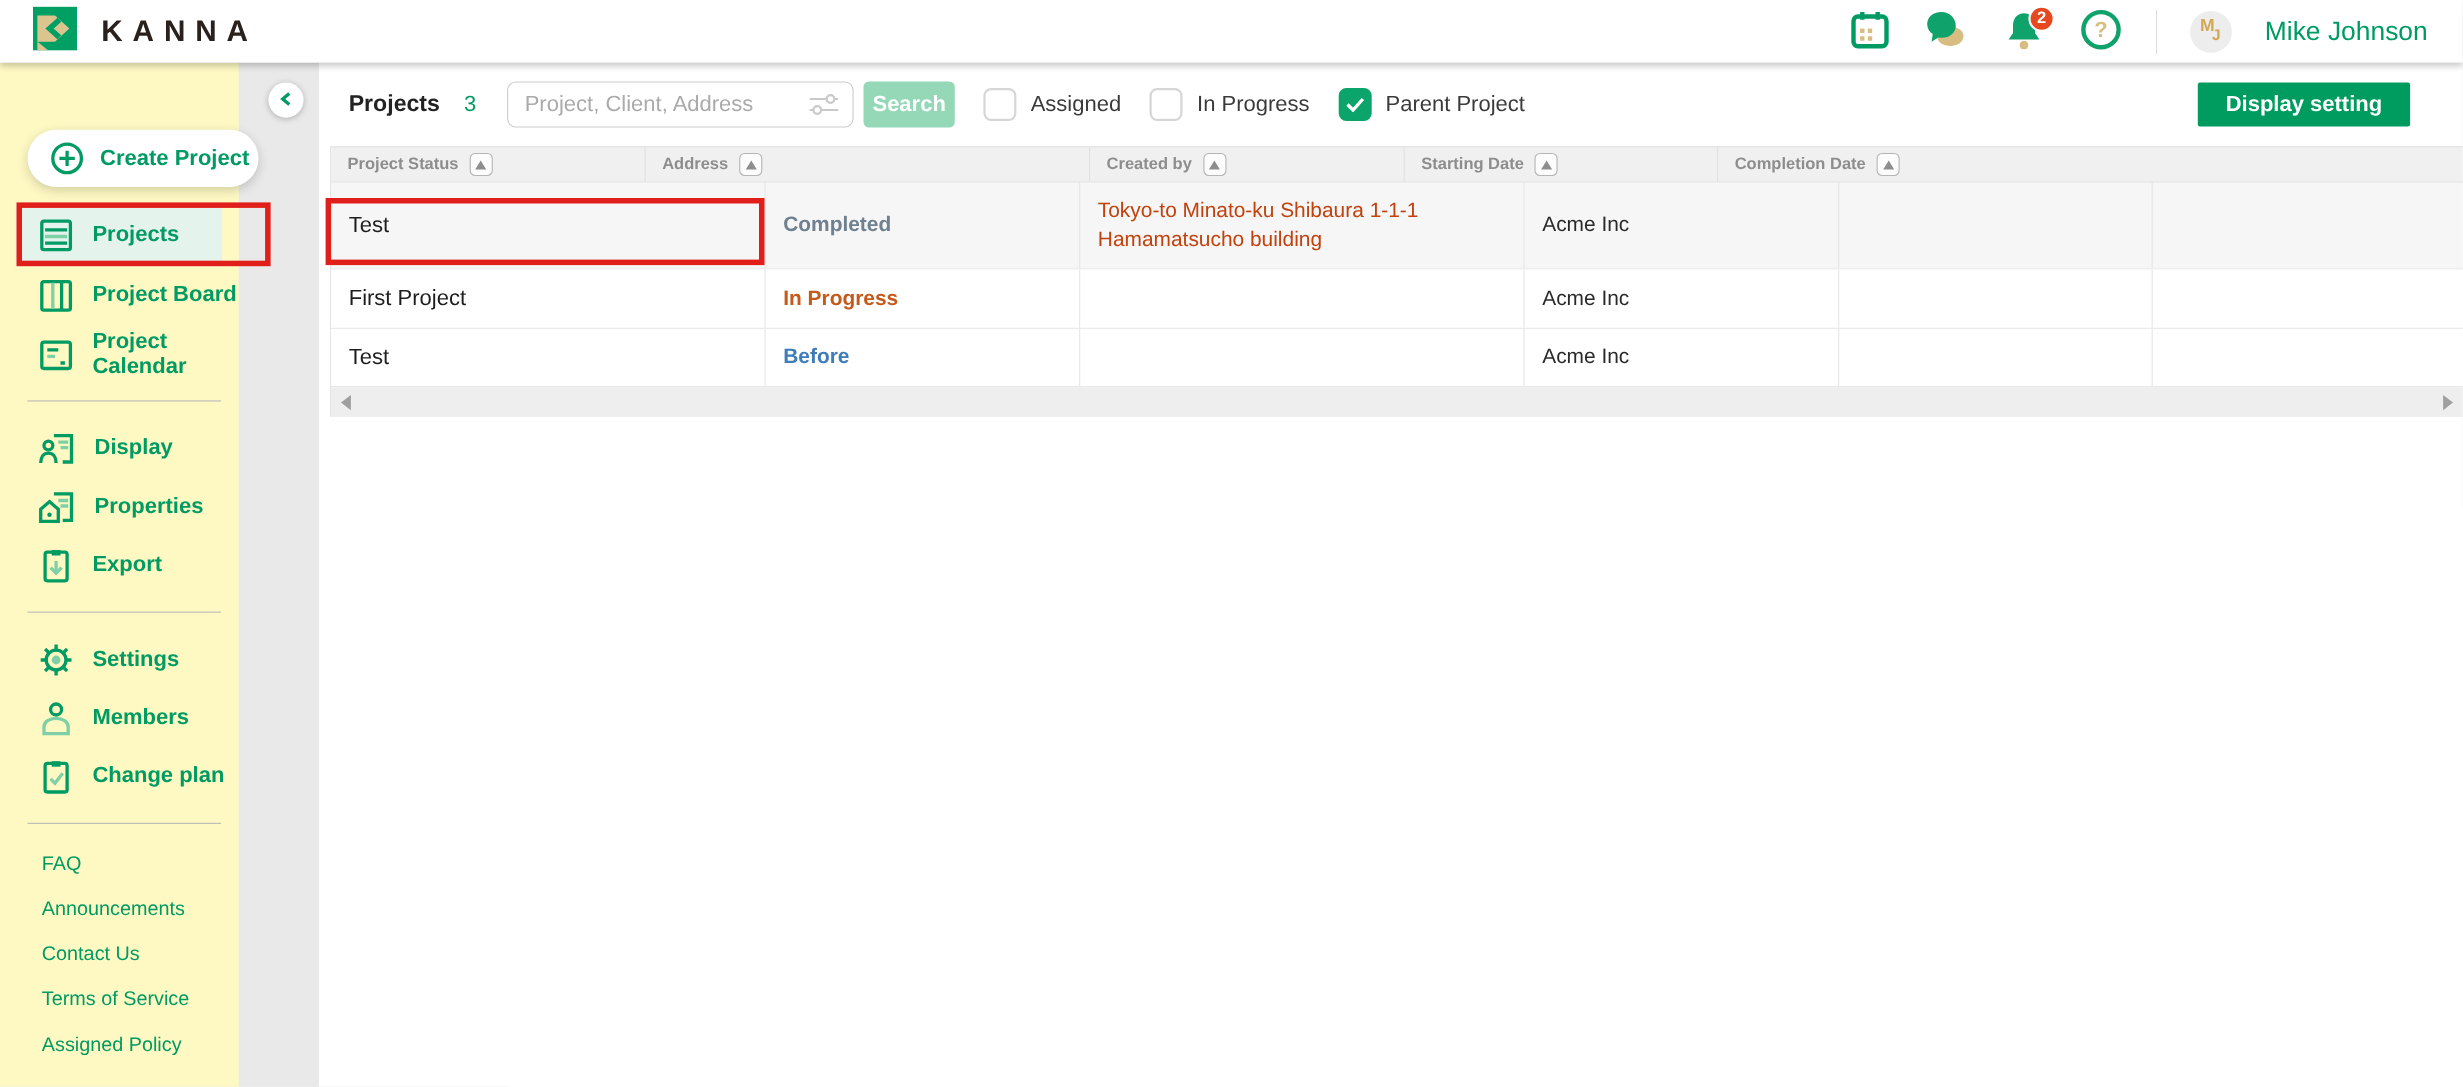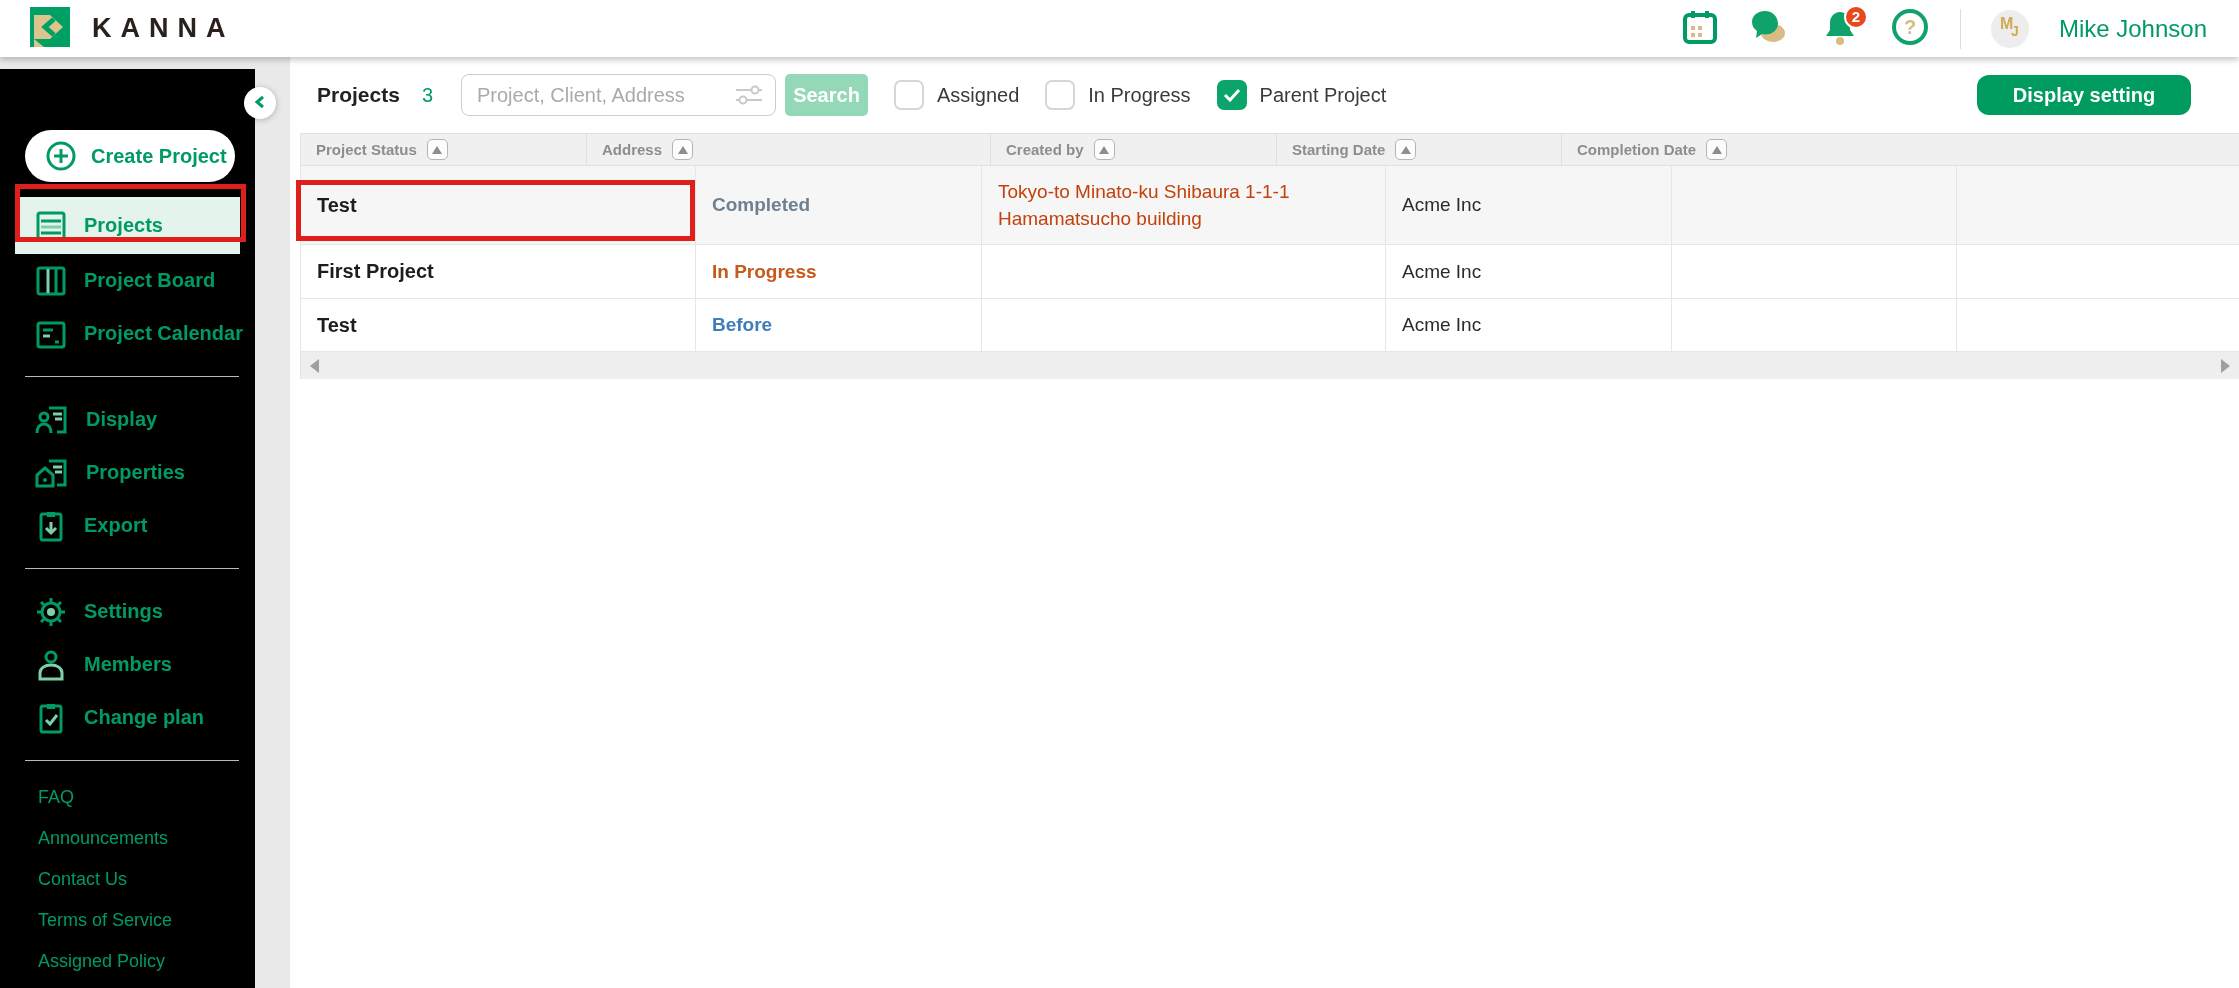--- a/index.html
+++ b/index.html
@@ -18,21 +18,21 @@
   .badge { position:absolute; top:-4px; right:-8px; min-width:24px; height:24px; border-radius:12px;
            background:#e8481f; color:#fff; font-size:15px; font-weight:bold;
            display:flex; align-items:center; justify-content:center; border:2px solid #fff; }
   .v-divider { width:1px; height:40px; background:#ddd; }
   .avatar { width:38px; height:38px; border-radius:50%; background:#ededed; position:relative; }
   .avatar .i-m { position:absolute; left:9px; top:5px; color:#d2a855; font-size:16px; font-weight:bold; }
   .avatar .i-j { position:absolute; left:20px; top:13px; color:#d2a855; font-size:14px; font-weight:bold; }
   .user-name { color:#009b63; font-size:24px; }
 
   
-  .sidebar { position:absolute; left:0; top:69px; bottom:0; width:255px; background:#000000; z-index:10; }
+  .sidebar { position:absolute; left:0; top:57px; bottom:0; width:217px; background:#fef9c3; z-index:10; }
   .collapse-btn { position:absolute; left:244px; top:18px; width:32px; height:32px; border-radius:50%;
                   background:#fff; border:none; box-shadow:0 1px 6px rgba(0,0,0,.25); z-index:20;
                   display:flex; align-items:center; justify-content:center; cursor:pointer; }
   .create-btn { margin:61px 0 0 25px; width:210px; height:52px; border-radius:26px; background:#fff;
                 border:none; box-shadow:0 3px 10px rgba(0,0,0,.18); display:flex; align-items:center;
                 gap:14px; padding-left:20px; cursor:pointer; }
   .create-btn span { color:#009b63; font-size:20px; font-weight:bold; }
   .nav { margin-top:15px; }
   .nav-item { height:53px; display:flex; align-items:center; gap:17px; padding-left:35px; cursor:pointer; }
   .nav-item span { color:#009b63; font-size:20px; font-weight:bold; }
@@ -51,40 +51,40 @@
                   font-size:20px; color:#444; font-family:"Liberation Sans",sans-serif; }
   .search-input::placeholder { color:#aaa; }
   .sliders-icon { position:absolute; right:12px; top:10px; }
   .search-btn { margin-left:9px; width:83px; height:42px; background:#94d8b8; color:#fff; border:none;
                 border-radius:5px; font-size:20px; font-weight:bold; cursor:pointer; }
   .chk-group { display:flex; align-items:center; gap:13px; margin-left:26px; cursor:pointer; }
   .chk { width:30px; height:30px; border:2px solid #d6d6d6; border-radius:7px; background:#fff;
          display:flex; align-items:center; justify-content:center; }
   .chk.checked { background:#0ba56b; border-color:#0ba56b; }
   .chk-label { font-size:20px; color:#3a3a3a; }
-  .display-btn { margin-left:auto; margin-right:48px; width:214px; height:40px; background:#009b5f;
-                 color:#fff; font-size:20px; font-weight:bold; border:none; border-radius:12px; cursor:pointer; }
+  .display-btn { margin-left:auto; margin-right:48px; width:193px; height:40px; background:#009b5f;
+                 color:#fff; font-size:20px; font-weight:bold; border:none; border-radius:2px; cursor:pointer; }
 
   
   .table { position:absolute; left:10px; right:0; top:76px; border-left:1px solid #e4e4e4; }
   .thead { display:flex; height:33px; background:#f0f0f0; border-top:1px solid #e0e0e0; border-bottom:1px solid #e0e0e0; }
   .th { display:flex; align-items:center; gap:10px; padding-left:15px; border-right:1px solid #e0e0e0; }
   .th:last-child { border-right:none; }
   .th-label { font-size:15px; font-weight:bold; color:#8d8d8d; }
   .sort-btn { width:21px; height:21px; background:#fcfcfc; border:1px solid #b5b5b5; border-radius:5px;
               display:flex; align-items:center; justify-content:center; cursor:pointer; }
   .tri-up { width:0; height:0; border-left:5px solid transparent; border-right:5px solid transparent;
             border-bottom:8px solid #8d8d8d; }
   .row { display:flex; background:#fff; border-bottom:1px solid #e6e6e6; }
   .row.shaded { background:#f6f6f6; }
   .cell { display:flex; align-items:center; padding:0 16px; border-right:1px solid #e6e6e6; }
   .cell:last-child { border-right:none; }
   .c0 { width:395px; } .c1 { width:286px; } .c2 { width:404px; } .c3 { width:286px; }
   .c4 { width:285px; } .c5 { flex:1; }
-  .cell-title { font-size:20px; font-weight:bold; color:#1d1d1d; }
+  .cell-title { font-size:20px; font-weight:normal; color:#1d1d1d; }
   .cell-status { font-size:19px; font-weight:bold; }
   .cell-addr { font-size:19px; color:#c2410c; line-height:27px; }
   .cell-text { font-size:19px; color:#2a2a2a; }
   .r-tall { height:79px; } .r-mid { height:54px; } .r-short { height:53px; }
   .hscroll { height:27px; background:#eeeeee; display:flex; align-items:center;
              justify-content:space-between; padding:0 9px; }
   .tri-left { width:0; height:0; border-top:7px solid transparent; border-bottom:7px solid transparent;
               border-right:9px solid #9f9f9f; cursor:pointer; }
   .tri-right { width:0; height:0; border-top:7px solid transparent; border-bottom:7px solid transparent;
                border-left:9px solid #9f9f9f; cursor:pointer; }

